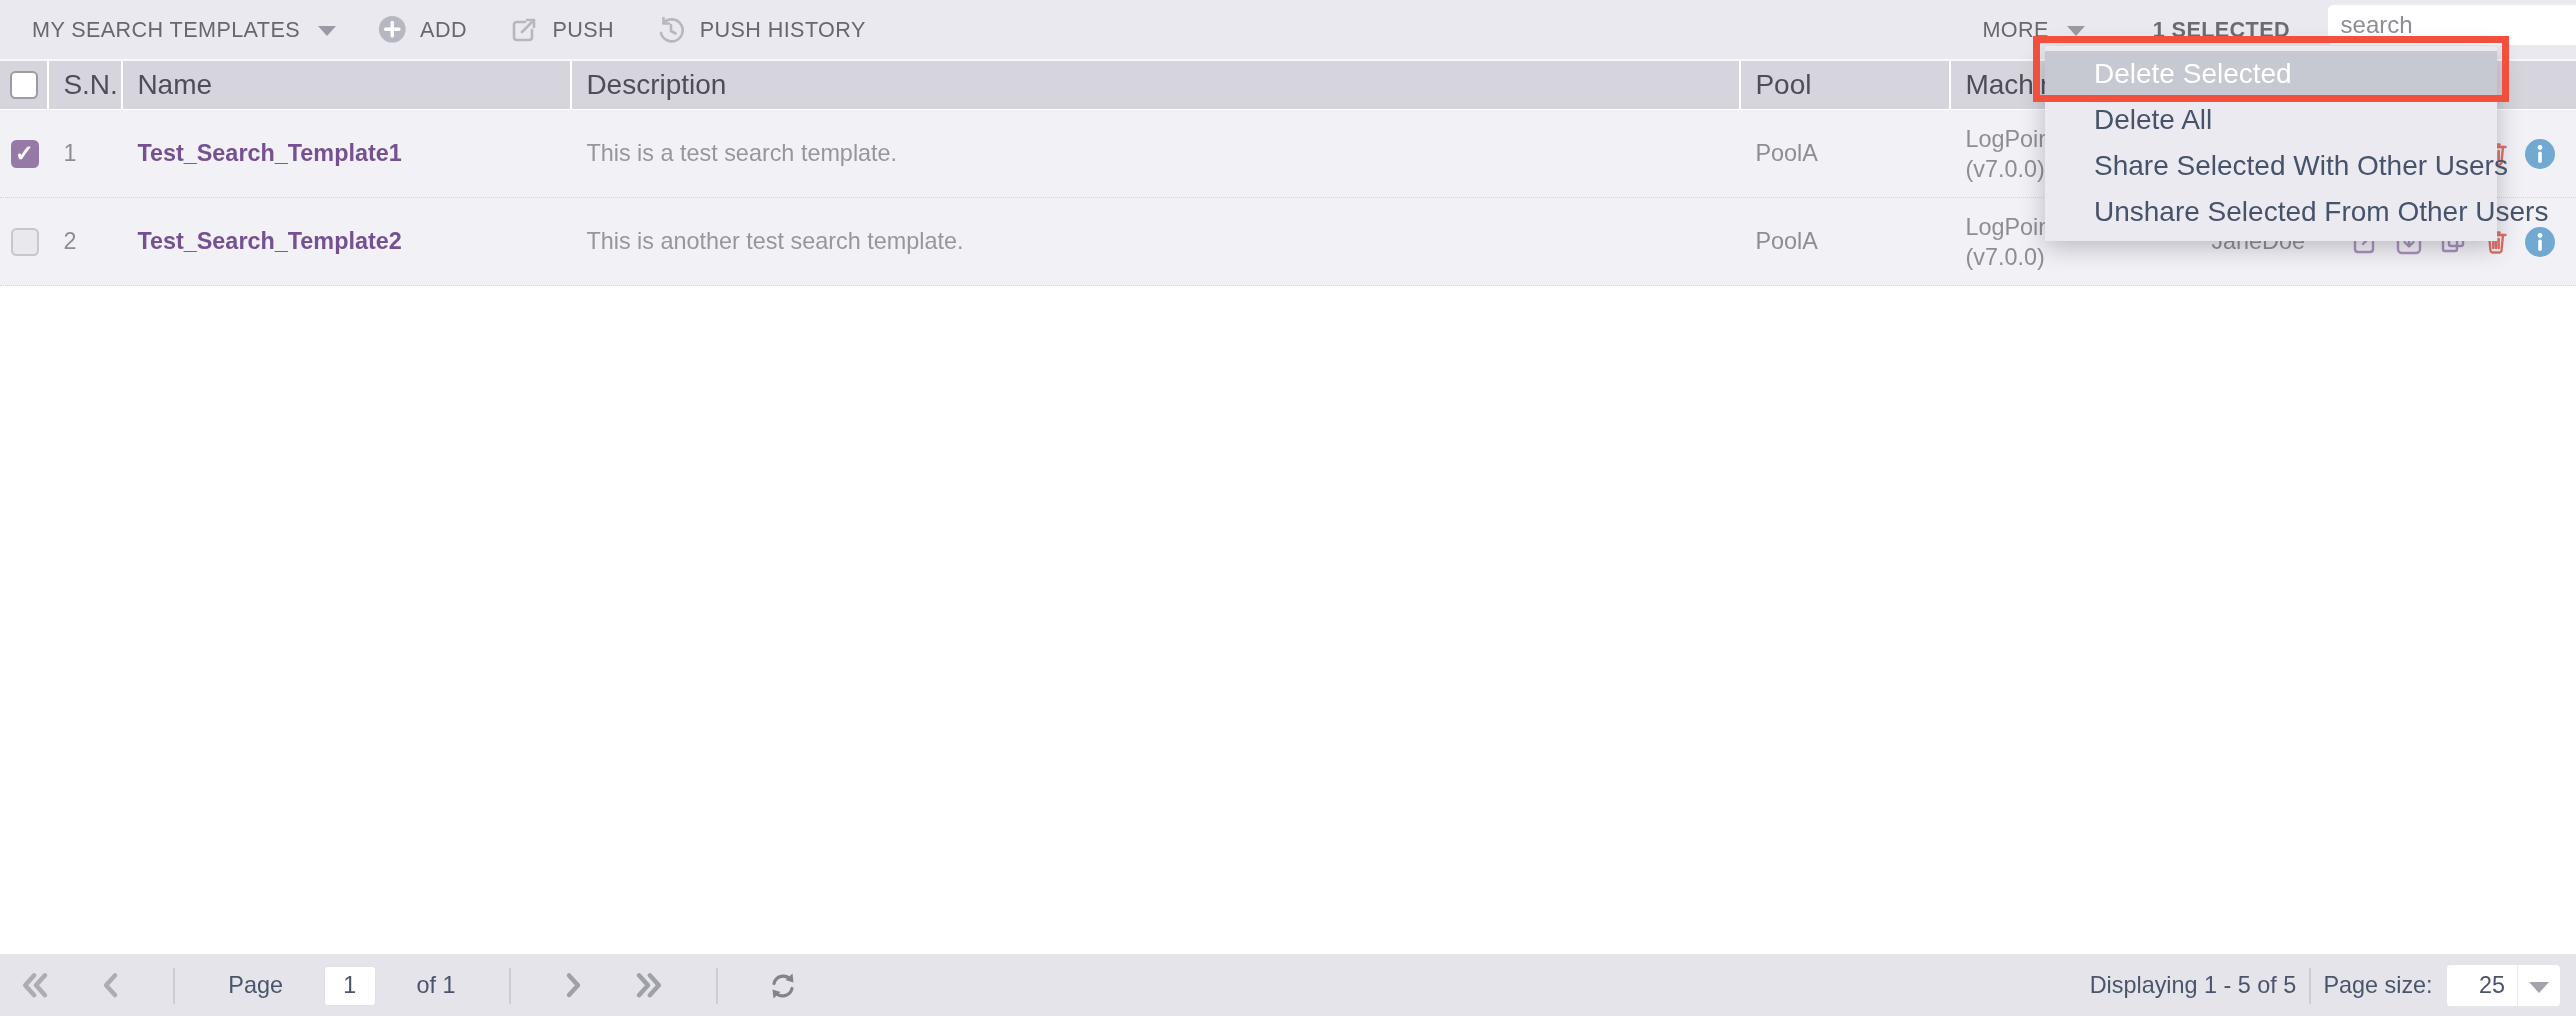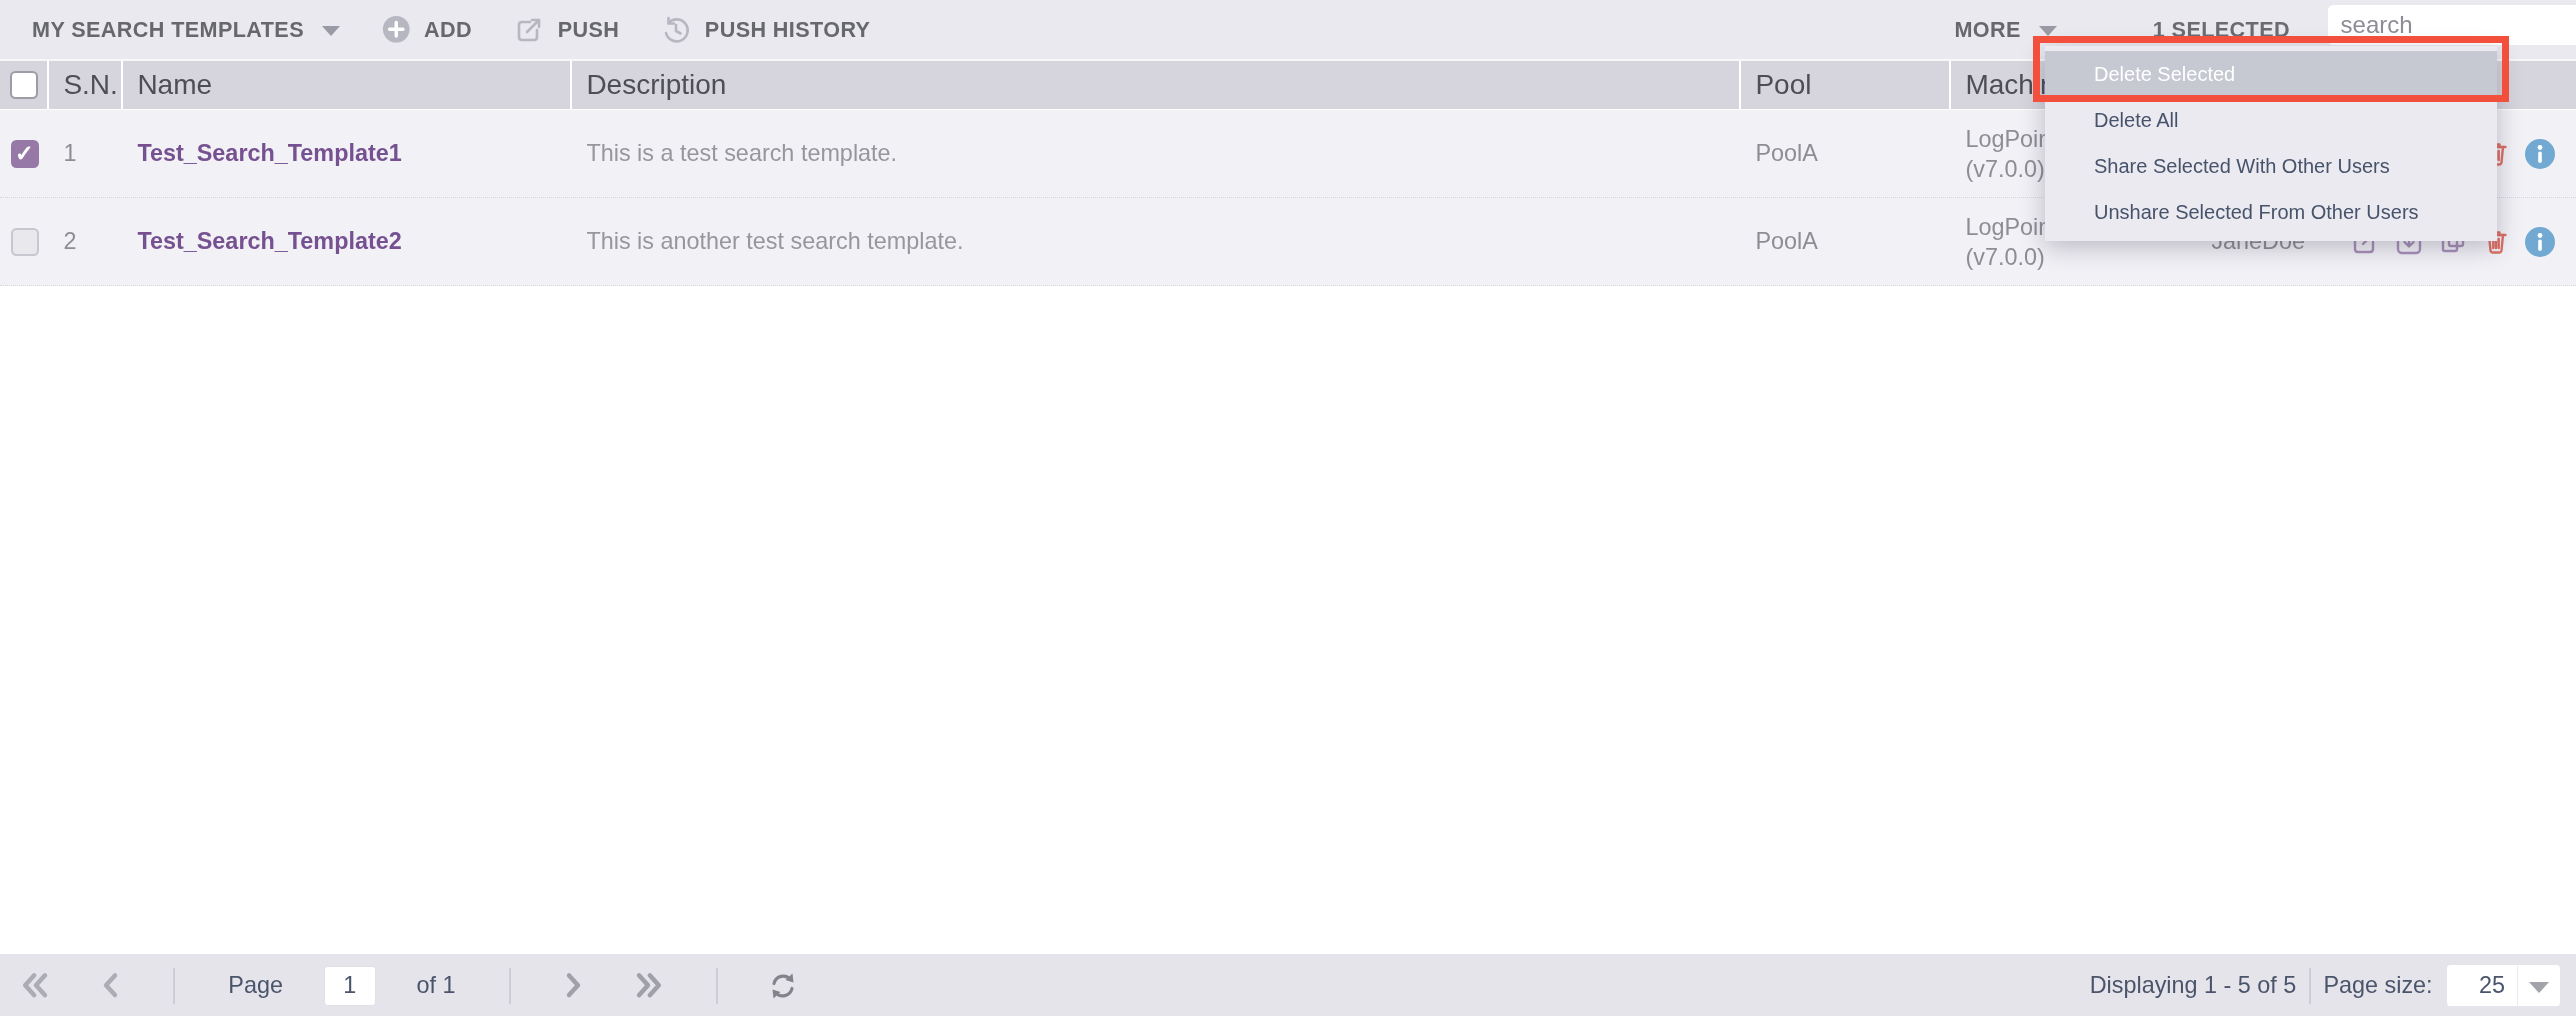--- a/index.html
+++ b/index.html
@@ -8,28 +8,28 @@
     position:relative; width:2576px; height:1017px; overflow:hidden;
     background:#ffffff; font-family:"Liberation Sans", sans-serif;
   }
   
   .toolbar {
     position:absolute; top:0; left:0; right:0; height:59px;
     background:#eae9ef; display:flex; align-items:center;
   }
   .tb-left { display:flex; align-items:center; margin-left:32px; }
   .tb-btn { display:flex; align-items:center; margin-right:41px; cursor:pointer; }
-  .tb-label { font-size:21.6px; font-weight:700; letter-spacing:0.4px; color:#67686d; }
+  .tb-label { font-size:21.6px; font-weight:400; letter-spacing:0.4px; color:#67686d; }
   .caret-down {
     width:0; height:0; margin-left:18px; margin-top:2.7px;
     border-left:9px solid transparent; border-right:9px solid transparent;
     border-top:10.8px solid #9a9aa4;
   }
   .tb-icon { margin-right:12.6px; display:flex; align-items:center; }
-  .tb-right { display:flex; align-items:center; margin-left:auto; margin-right:286px;gap:28px; }
+  .tb-right { display:flex; align-items:center; margin-left:auto; margin-right:286px; }
   .sel-count { font-size:21.6px; font-weight:700; letter-spacing:0.4px; color:#6b6c71; margin-left:68px; }
   
   .search-box {
     position:absolute; top:4.5px; left:2328px; right:0; height:40px;
     background:#ffffff; border-radius:5.4px 0 0 5.4px; display:flex; align-items:center; z-index:5;
   }
   .search-input {
     flex:1; border:none; outline:none; background:transparent;
     font-family:"Liberation Sans", sans-serif; font-size:24px; color:#8d8d95; padding-left:12.6px;
   }
@@ -70,21 +70,21 @@
     gap:11.7px; padding-right:20px; padding-left:0;
   }
   .act-icon { width:32px; height:32px; display:flex; align-items:center; justify-content:center; cursor:pointer; }
   
   .menu {
     position:absolute; left:2045px; top:46px; width:452px; z-index:40;
     background:#eaeaf0; padding:5.4px 0; box-shadow:0 7.2px 23.4px rgba(40,40,60,0.28);
   }
   .menu-item {
     height:46px; display:flex; align-items:center; padding-left:49px;
-    font-size:20px; color:#47536b; cursor:pointer; white-space:nowrap;
+    font-size:28px; color:#47536b; cursor:pointer; white-space:nowrap;
   }
   .menu-item.highlighted { background:#c6c8d2; color:#ffffff; }
   
   .annotation {
     position:absolute; left:2033px; top:36px; width:476px; height:66px;
     border:7.2px solid #f2503c; z-index:60; pointer-events:none;
   }
   
   .pagination {
     position:absolute; left:0; right:0; bottom:0; height:63px;

